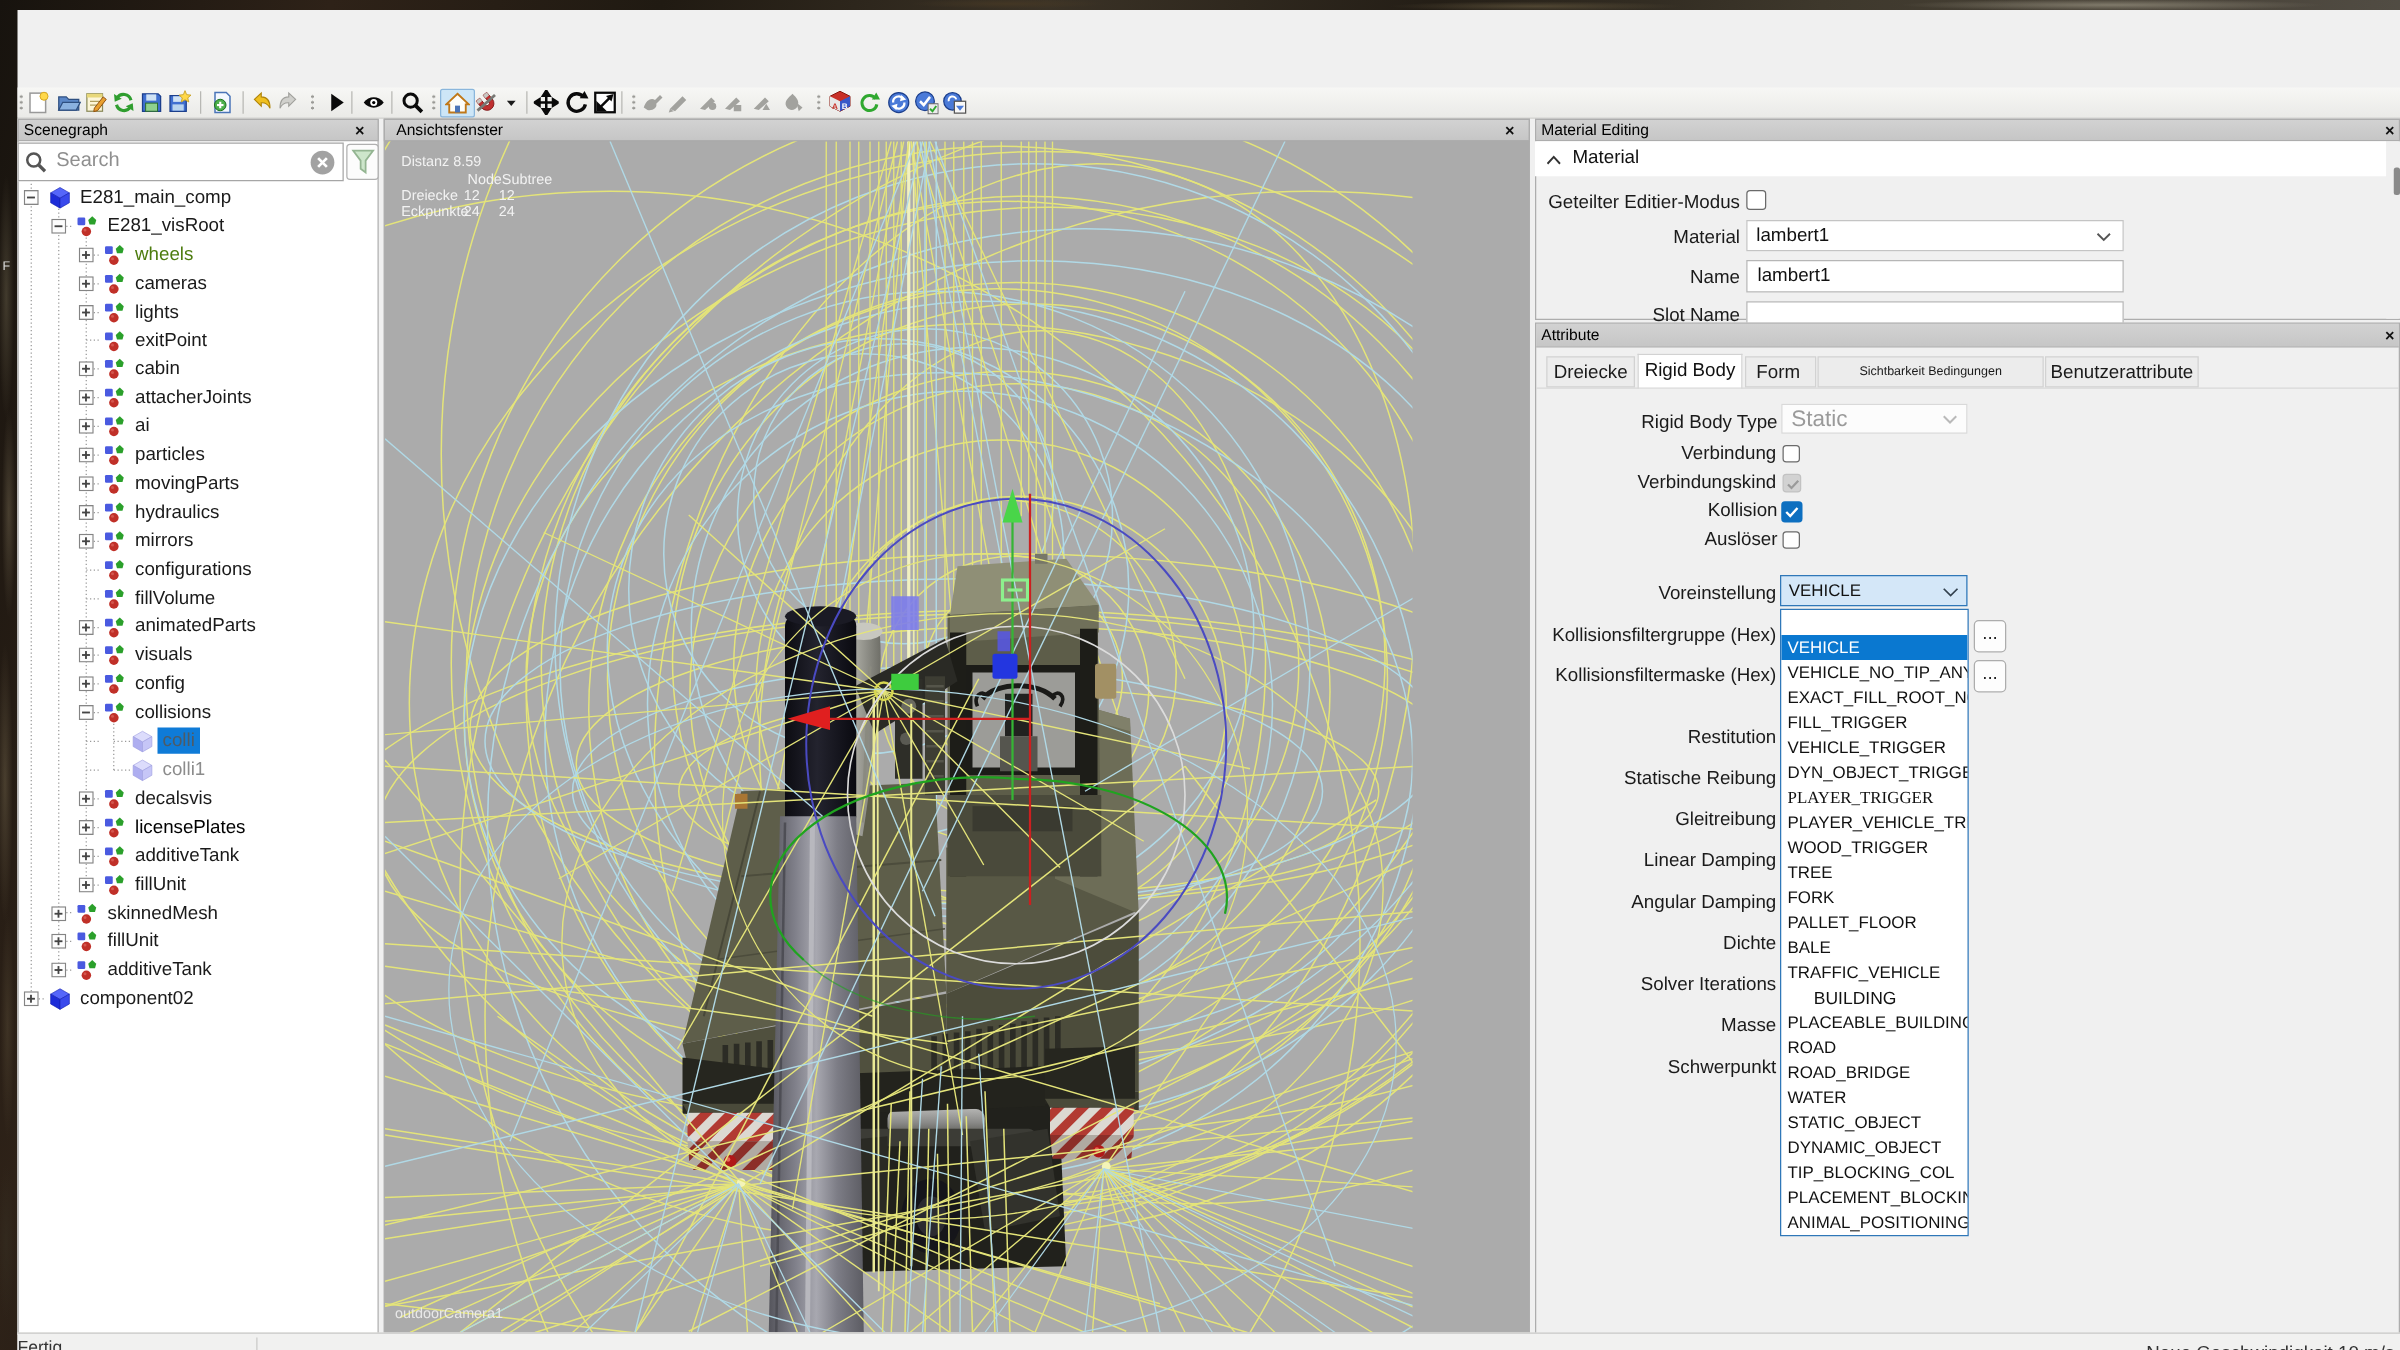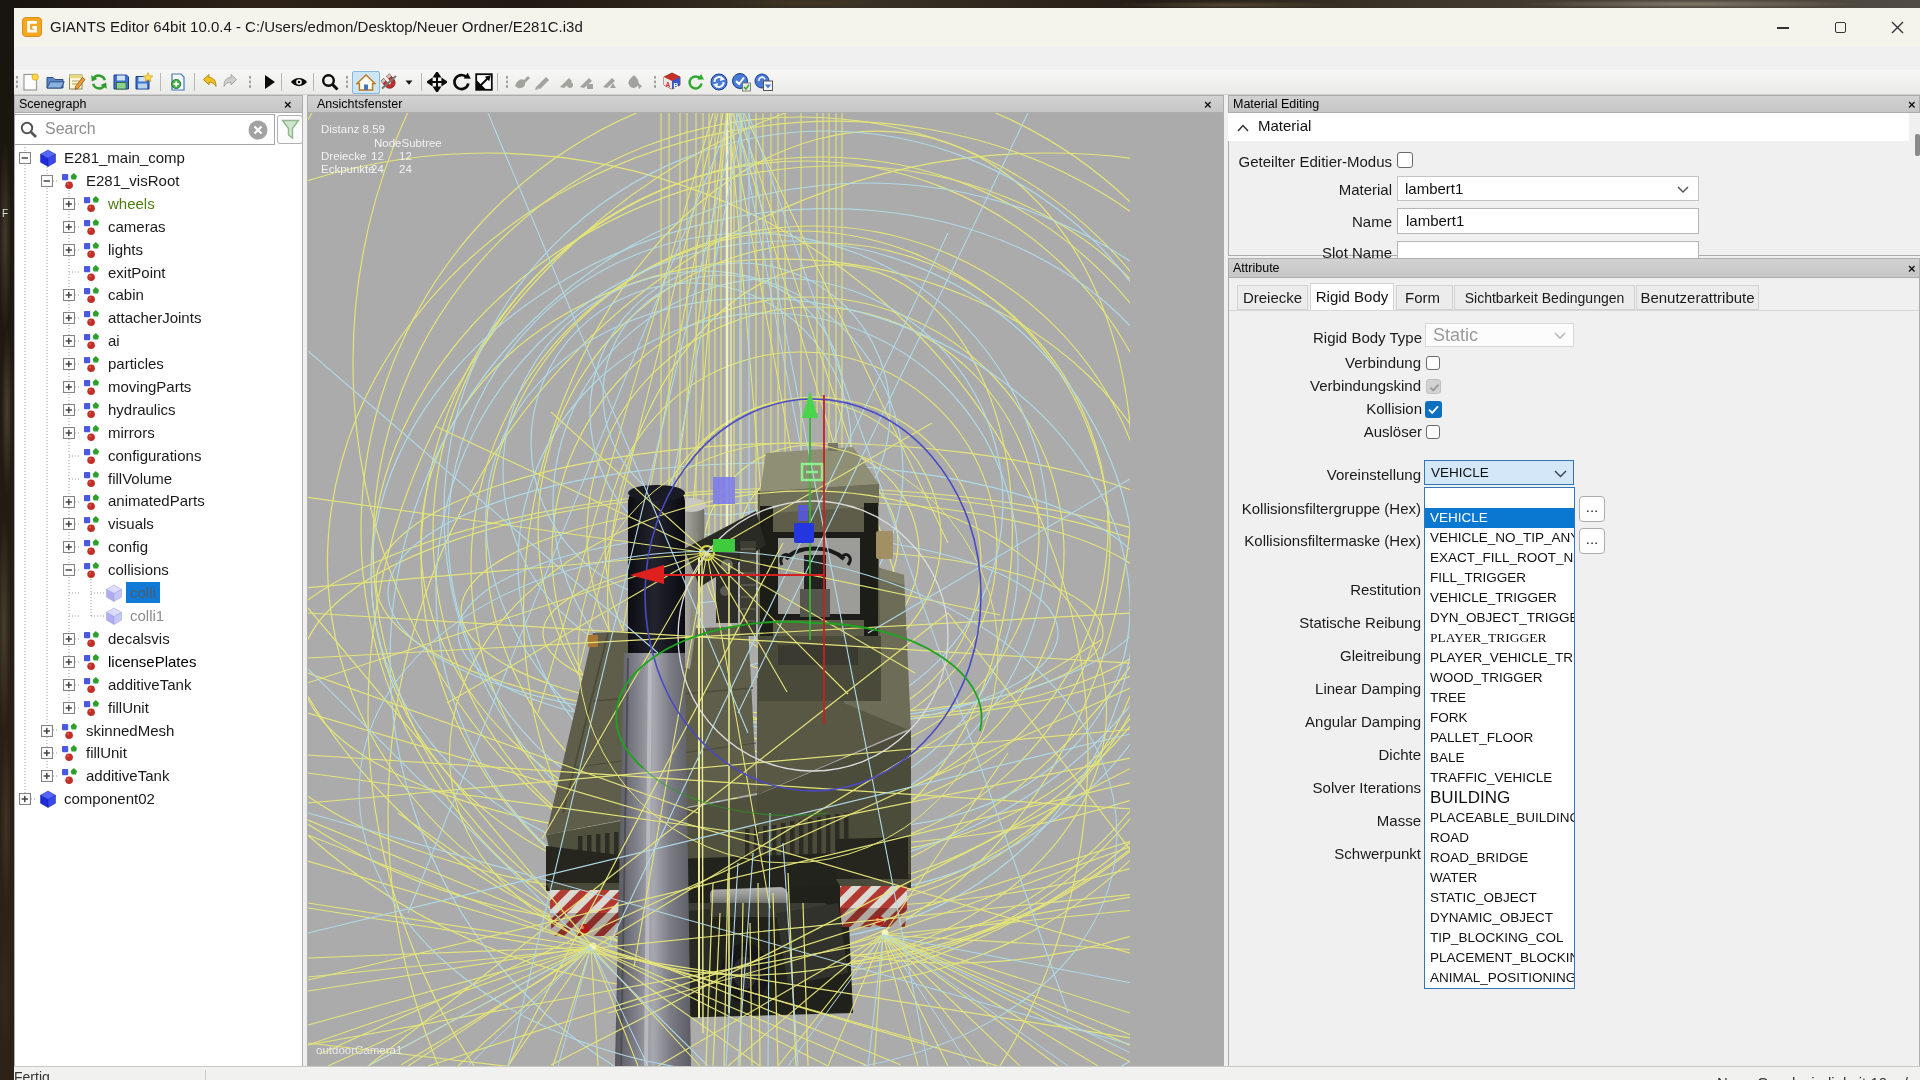--- a/index.html
+++ b/index.html
@@ -21,32 +21,20 @@
 #toolbar { position:absolute; left:0; top:62px; width:1906px; height:25px;
   background:linear-gradient(#f7f7f5,#eaeae7); border-bottom:1px solid #cfcfcb; }
 .phdr { position:absolute; background:linear-gradient(#d2d2d2,#c6c6c6); border:1px solid #adadad; }
 .phdr .t { position:absolute; left:4px; top:1px; font-size:12.5px; color:#000; }
 .phdr .x { position:absolute; font-size:13px; color:#111; font-weight:bold; }
 </style></head>
 <body>
 <div id="desktop"></div>
 <div style="position:absolute;left:2px;top:208px;width:12px;font-size:10px;color:#ddd">F</div>
 <div id="win">
-  <div id="titlebar">
-    <svg class="abs" style="left:8px;top:9px" width="20" height="20" viewBox="0 0 20 20">
-      <rect x="0.5" y="0.5" width="19" height="19" rx="3.5" fill="#f7a823" stroke="#d88e10"></rect>
-      <path d="M14.8 5.4 L6.6 5.4 L6.6 14.2 L13.6 14.2 L13.6 10.4 L10.4 10.4" fill="none" stroke="#fff" stroke-width="2.7"></path>
-    </svg>
-    <div class="abs" style="left:36px;top:10px;font-size:15px;color:#1a1a1a">GIANTS Editor 64bit 10.0.4 - C:/Users/edmon/Desktop/Neuer Ordner/E281C.i3d</div>
-    <div class="abs" style="left:1763px;top:19px;width:12px;height:1.5px;background:#333"></div>
-    <div class="abs" style="left:1821px;top:14px;width:11px;height:11px;border:1.5px solid #333;border-radius:2px"></div>
-    <svg class="abs" style="left:1877px;top:13px" width="13" height="13" viewBox="0 0 13 13">
-        <path d="M1 1 L12 12 M12 1 L1 12" stroke="#333" stroke-width="1.4"></path>
-      </svg>
-  </div>
   <div id="toolbar">
       <div style="position:absolute;left:1px;top:5px;width:4px;height:14px;background-image:radial-gradient(circle,#9a9a96 1px,transparent 1.3px);background-size:4px 4.6px"></div>
       <svg style="position:absolute;left:7px;top:2px" width="20" height="20" viewBox="0 0 20 20">
         <rect x="3" y="2.5" width="12.5" height="15.5" fill="#fff" stroke="#999" stroke-width="1.2"></rect>
         <circle cx="14.2" cy="5" r="3.2" fill="#ffd84a" stroke="#d8a820" stroke-width="0.8"></circle>
       </svg>
       <svg style="position:absolute;left:31px;top:2px" width="20" height="20" viewBox="0 0 20 20">
         <path d="M2 5.5 L8 5.5 L10 7.5 L18 7.5 L18 16 L2 16 Z" fill="#5b87c7" stroke="#2e4f80" stroke-width="1"></path>
         <path d="M2 16 L5.2 9.8 L19.2 9.8 L16 16 Z" fill="#8ab1e0" stroke="#2e4f80" stroke-width="1"></path>
       </svg>
@@ -966,21 +954,21 @@
 <div class="abs" style="left:1228px;top:258px;width:692px;height:810px;background:#f0f0f0;border:1px solid #adadad;overflow:hidden">
   <div class="phdr" style="left:-1px;top:-1px;width:692px;height:20px">
     <div class="t" style="top:2px">Attribute</div>
     <div class="x" style="left:679px;top:2px">×</div>
   </div>
   <div class="abs" style="left:0;top:0;width:690px;height:808px">
 
     <div class="abs" style="left:8px;top:26px;width:71px;height:25px;background:#ececec;border:1px solid #d2d2d2;font-size:15px;text-align:center;line-height:24px;color:#1a1a1a">Dreiecke</div>
     <div class="abs" style="left:81px;top:24px;width:84px;height:28px;background:#fff;border:1px solid #d2d2d2;border-bottom:none;font-size:15px;text-align:center;line-height:26px;color:#111">Rigid Body</div>
     <div class="abs" style="left:167px;top:26px;width:57px;height:25px;background:#ececec;border:1px solid #d2d2d2;font-size:15px;text-align:left;padding-left:8px;line-height:24px;color:#1a1a1a">Form</div>
-    <div class="abs" style="left:225px;top:26px;width:181px;height:25px;background:#ececec;border:1px solid #d2d2d2;font-size:14px;text-align:center;line-height:24px;color:#1a1a1a">Sichtbarkeit Bedingungen</div>
+    <div class="abs" style="left:225px;top:26px;width:181px;height:25px;background:#ececec;border:1px solid #d2d2d2;font-size:10px;text-align:center;line-height:24px;color:#1a1a1a">Sichtbarkeit Bedingungen</div>
     <div class="abs" style="left:407px;top:26px;width:123px;height:25px;background:#ececec;border:1px solid #d2d2d2;font-size:15px;text-align:center;line-height:24px;color:#1a1a1a">Benutzerattribute</div>
     <div class="abs" style="left:0;top:51px;width:690px;height:1px;background:#d8d8d8"></div>
   </div>
 </div>
 <div style="position:absolute;right:498px;top:328px;height:20px;line-height:20px;font-size:15px;color:#1a1a1a;white-space:nowrap">Rigid Body Type</div>
 <div style="position:absolute;left:1425px;top:323px;width:149px;height:24px;background:#fcfcfc;border:1px solid #d9d9d9;font-size:18px;color:#9a9a9a;line-height:23px;padding-left:7px">Static<svg style="position:absolute;right:7px;top:8px" width="12" height="8" viewBox="0 0 12 8">
       <path d="M1 1 L6 6 L11 1" fill="none" stroke="#b9b9b9" stroke-width="1.6"></path>
     </svg></div>
 <div style="position:absolute;right:499px;top:353px;height:20px;line-height:20px;font-size:15px;color:#1a1a1a;white-space:nowrap">Verbindung</div>
 <div style="position:absolute;left:1426px;top:356px;width:14px;height:14px;background:#fefefe;border:1.5px solid #6a6a6a;border-radius:3px"></div>
@@ -1020,21 +1008,21 @@
     <div style="height:20px;line-height:20px;font-size:13.5px;padding-left:5px;white-space:nowrap;color:#111;">VEHICLE_TRIGGER</div>
     <div style="height:20px;line-height:20px;font-size:13.5px;padding-left:5px;white-space:nowrap;color:#111;">DYN_OBJECT_TRIGGER</div>
     <div style="height:20px;line-height:20px;font-size:13.5px;padding-left:5px;white-space:nowrap;color:#111;font-family:Liberation Serif, serif;">PLAYER_TRIGGER</div>
     <div style="height:20px;line-height:20px;font-size:13.5px;padding-left:5px;white-space:nowrap;color:#111;">PLAYER_VEHICLE_TRIGGER</div>
     <div style="height:20px;line-height:20px;font-size:13.5px;padding-left:5px;white-space:nowrap;color:#111;">WOOD_TRIGGER</div>
     <div style="height:20px;line-height:20px;font-size:13.5px;padding-left:5px;white-space:nowrap;color:#111;">TREE</div>
     <div style="height:20px;line-height:20px;font-size:13.5px;padding-left:5px;white-space:nowrap;color:#111;">FORK</div>
     <div style="height:20px;line-height:20px;font-size:13.5px;padding-left:5px;white-space:nowrap;color:#111;">PALLET_FLOOR</div>
     <div style="height:20px;line-height:20px;font-size:13.5px;padding-left:5px;white-space:nowrap;color:#111;">BALE</div>
     <div style="height:20px;line-height:20px;font-size:13.5px;padding-left:5px;white-space:nowrap;color:#111;">TRAFFIC_VEHICLE</div>
-    <div style="height:20px;line-height:20px;font-size:17px;padding-left:5px;white-space:nowrap;color:#111;">BUILDING</div>
+    <div style="height:20px;line-height:20px;font-size:14px;padding-left:5px;white-space:nowrap;color:#111;margin-left:21px;">BUILDING</div>
     <div style="height:20px;line-height:20px;font-size:13.5px;padding-left:5px;white-space:nowrap;color:#111;">PLACEABLE_BUILDING</div>
     <div style="height:20px;line-height:20px;font-size:13.5px;padding-left:5px;white-space:nowrap;color:#111;">ROAD</div>
     <div style="height:20px;line-height:20px;font-size:13.5px;padding-left:5px;white-space:nowrap;color:#111;">ROAD_BRIDGE</div>
     <div style="height:20px;line-height:20px;font-size:13.5px;padding-left:5px;white-space:nowrap;color:#111;">WATER</div>
     <div style="height:20px;line-height:20px;font-size:13.5px;padding-left:5px;white-space:nowrap;color:#111;">STATIC_OBJECT</div>
     <div style="height:20px;line-height:20px;font-size:13.5px;padding-left:5px;white-space:nowrap;color:#111;">DYNAMIC_OBJECT</div>
     <div style="height:20px;line-height:20px;font-size:13.5px;padding-left:5px;white-space:nowrap;color:#111;">TIP_BLOCKING_COL</div>
     <div style="height:20px;line-height:20px;font-size:13.5px;padding-left:5px;white-space:nowrap;color:#111;">PLACEMENT_BLOCKING</div>
     <div style="height:20px;line-height:20px;font-size:13.5px;padding-left:5px;white-space:nowrap;color:#111;">ANIMAL_POSITIONING</div>
   </div>

